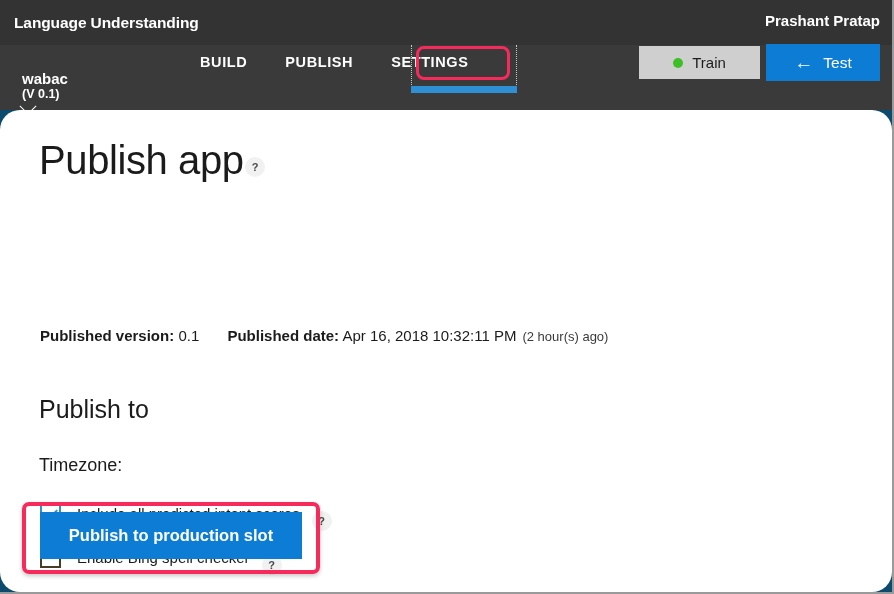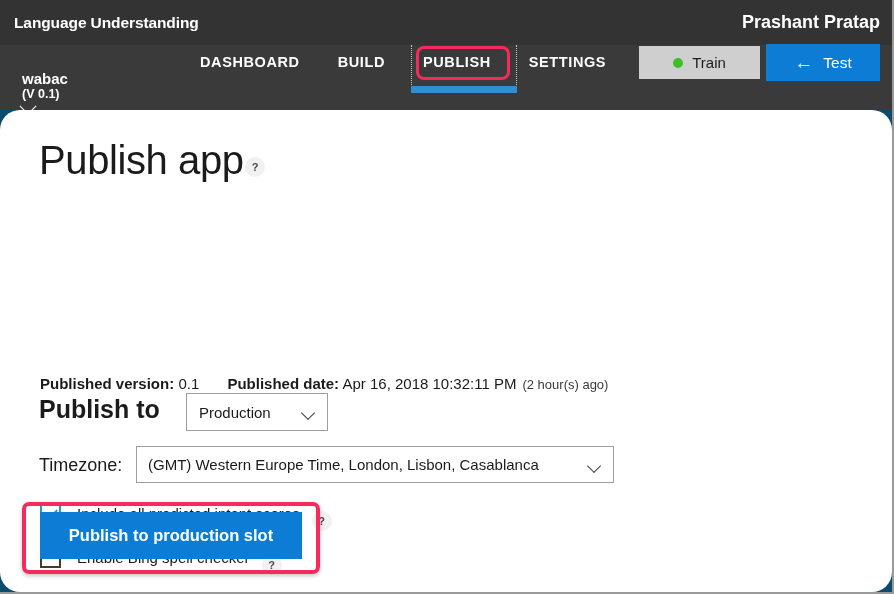--- a/index.html
+++ b/index.html
@@ -52,21 +52,21 @@
     font-weight: normal;
     margin-right: 34px;
     white-space: nowrap;
     cursor: pointer;
   }
   .topnav-user {
     position: absolute;
     right: 14px;
     top: 12px;
     color: #ffffff;
-    font-size: 18px;
+    font-size: 15px;
     font-weight: bold;
     white-space: nowrap;
     cursor: pointer;
   }
 
   
   .appnav {
     position: absolute;
     left: 0; top: 45px;
     width: 894px;
@@ -237,32 +237,31 @@
     top: 157px;
   }
 
   .meta-row {
     position: absolute;
     left: 40px;
     top: 217px;
     font-size: 15px;
     color: #1b1b1b;
     white-space: nowrap;
-    margin-top: 48px;
   }
   .meta-row .lbl { font-weight: bold; }
   .meta-row .grp { margin-right: 24px; }
   .meta-row .ago { color: #3a3a3a; font-size: 13px; margin-left: 6px; }
 
   .publish-to-label {
     position: absolute;
     left: 39px;
     top: 285px;
     font-size: 25px;
-    font-weight: 700;
+    font-weight: 400;
     color: #1b1b1b;
     white-space: nowrap;
     text-align: center;
   }
   .slot-select {
     position: absolute;
     left: 186px;
     top: 283px;
     width: 142px;
     height: 38px;
@@ -394,21 +393,20 @@
 
   <div class="appnav"></div>
 
   <div class="app-title">
     <span class="app-name">wabac</span>
     <span class="app-ver">(V 0.1)</span>
     <span class="chev"><span class="chev-glyph"></span></span>
   </div>
 
   <div class="tabs">
-    <div class="tab">DASHBOARD</div>
     <div class="tab">BUILD</div>
     <div class="tab active">PUBLISH</div>
     <div class="tab">SETTINGS</div>
   </div>
 
   <div class="tab-dotline-l"></div>
   <div class="tab-dotline-r"></div>
   <div class="tab-highlight"></div>
   <div class="tab-underline"></div>
 
@@ -426,30 +424,22 @@
 
     <div class="page-title">Publish app</div>
 
     <div class="meta-row">
       <span class="grp"><span class="lbl">Published version:</span> <span>0.1</span></span>
       <span class="grp"><span class="lbl">Published date:</span> <span>Apr 16, 2018 10:32:11 PM</span><span class="ago">(2 hour(s) ago)</span></span>
     </div>
 
     <div class="publish-to-label">Publish to</div>
 
-    <div class="slot-select">
-      <span class="val">Production</span>
-      <span class="sel-chev"></span>
-    </div>
 
     <div class="tz-label">Timezone:</div>
-    <div class="tz-select">
-      <span class="val">(GMT) Western Europe Time, London, Lisbon, Casablanca</span>
-      <span class="sel-chev"></span>
-    </div>
 
     <div class="cb-row r1">
       <span class="cbox checked">
           <span class="tick"></span>
         </span>
       <span class="cb-label">Include all predicted intent scores</span>
       <span class="help-icon cb-help lower">?</span>
     </div>
 
     <div class="cb-row r2">

